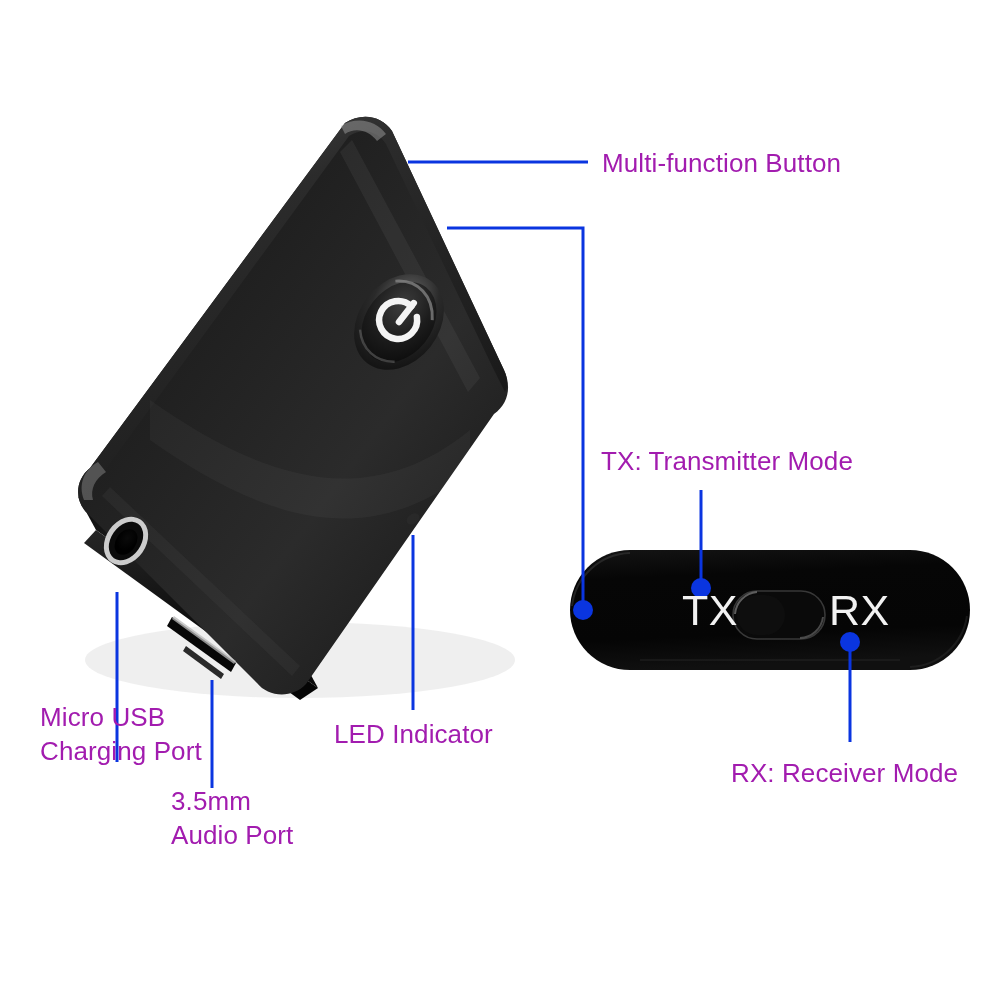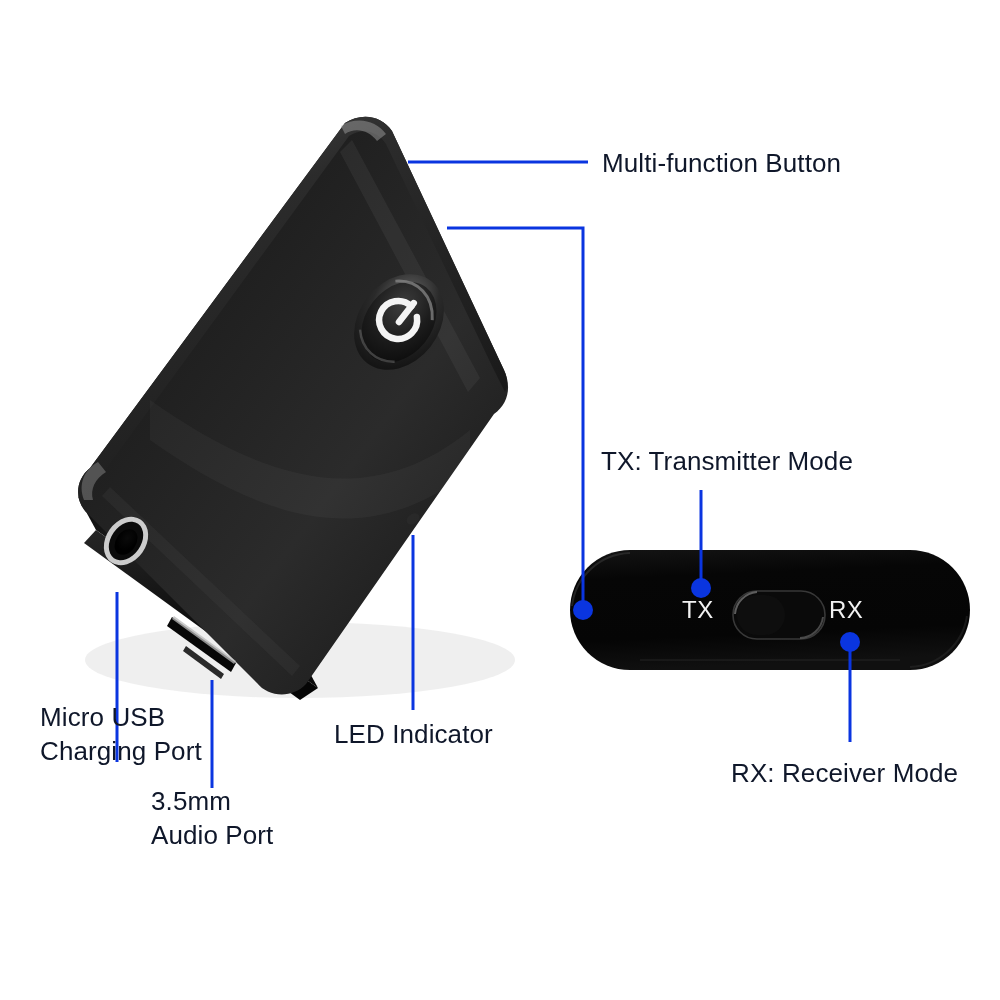--- a/index.html
+++ b/index.html
@@ -17,38 +17,38 @@
     font-family: "Liberation Sans", sans-serif;
   }
   #artwork {
     position: absolute;
     left: 0; top: 0;
     width: 1000px;
     height: 1000px;
   }
   .callout-label {
     position: absolute;
-    color: #0f172a;
+    color: #a21caf;
     font-family: "Liberation Sans", sans-serif;
     font-size: 26px;
     line-height: 34px;
     white-space: pre;
     letter-spacing: 0.1px;
   }
   .lbl-multifunction { left: 602px; top: 146px; }
   .lbl-tx-mode      { left: 601px; top: 444px; text-align: center; }
   .lbl-rx-mode      { left: 731px; top: 750px; margin-top: 6px; }
   .lbl-led          { left: 334px; top: 717px; }
   .lbl-microusb     { left: 40px;  top: 700px; }
-  .lbl-audioport    { left: 151px; top: 784px; }
+  .lbl-audioport    { left: 171px; top: 784px; }
   .dev-face-text {
     position: absolute;
     color: #f2f2f2;
     font-family: "Liberation Sans", sans-serif;
-    font-size: 24px;
+    font-size: 43px;
     line-height: 34px;
     letter-spacing: 0.5px;
   }
   .txt-tx { left: 682px; top: 593px; }
   .txt-rx { left: 829px; top: 593px; }
 </style>
 </head>
 <body>
 
 <div id="stage">

